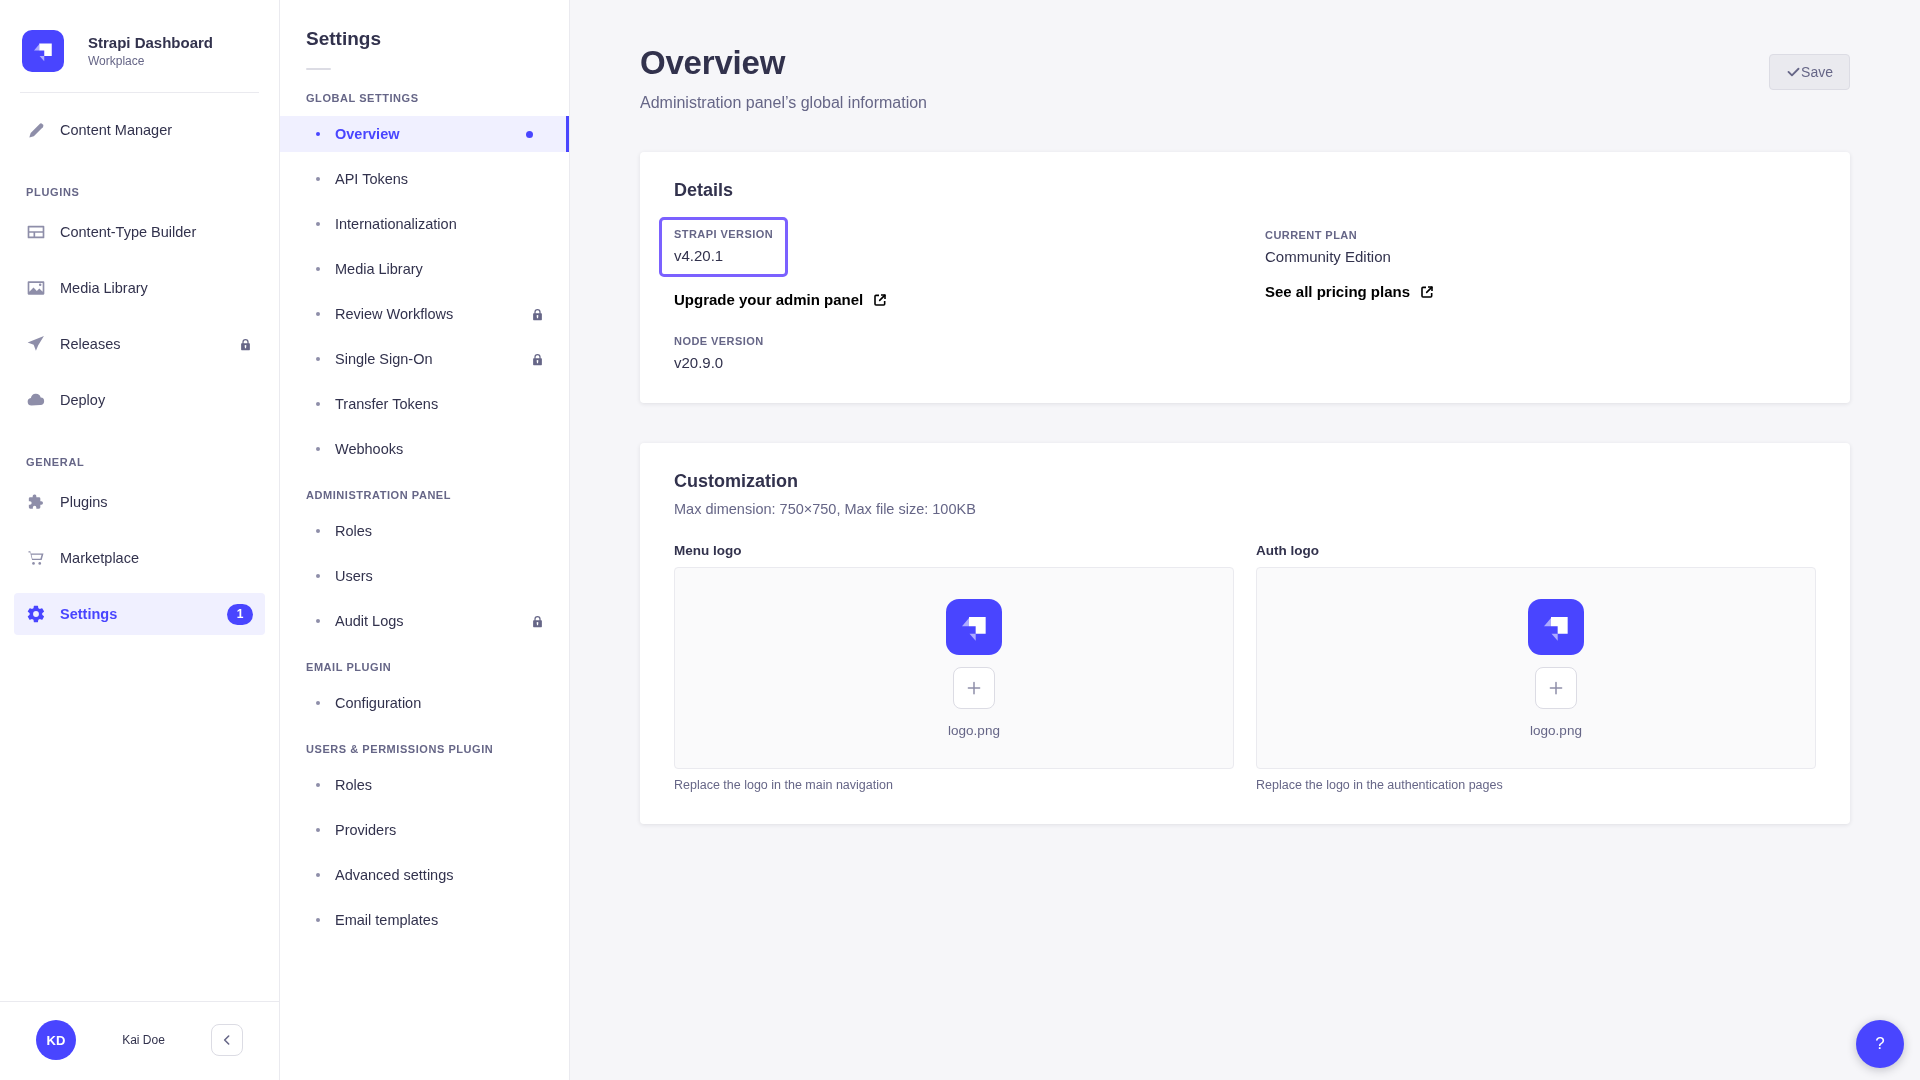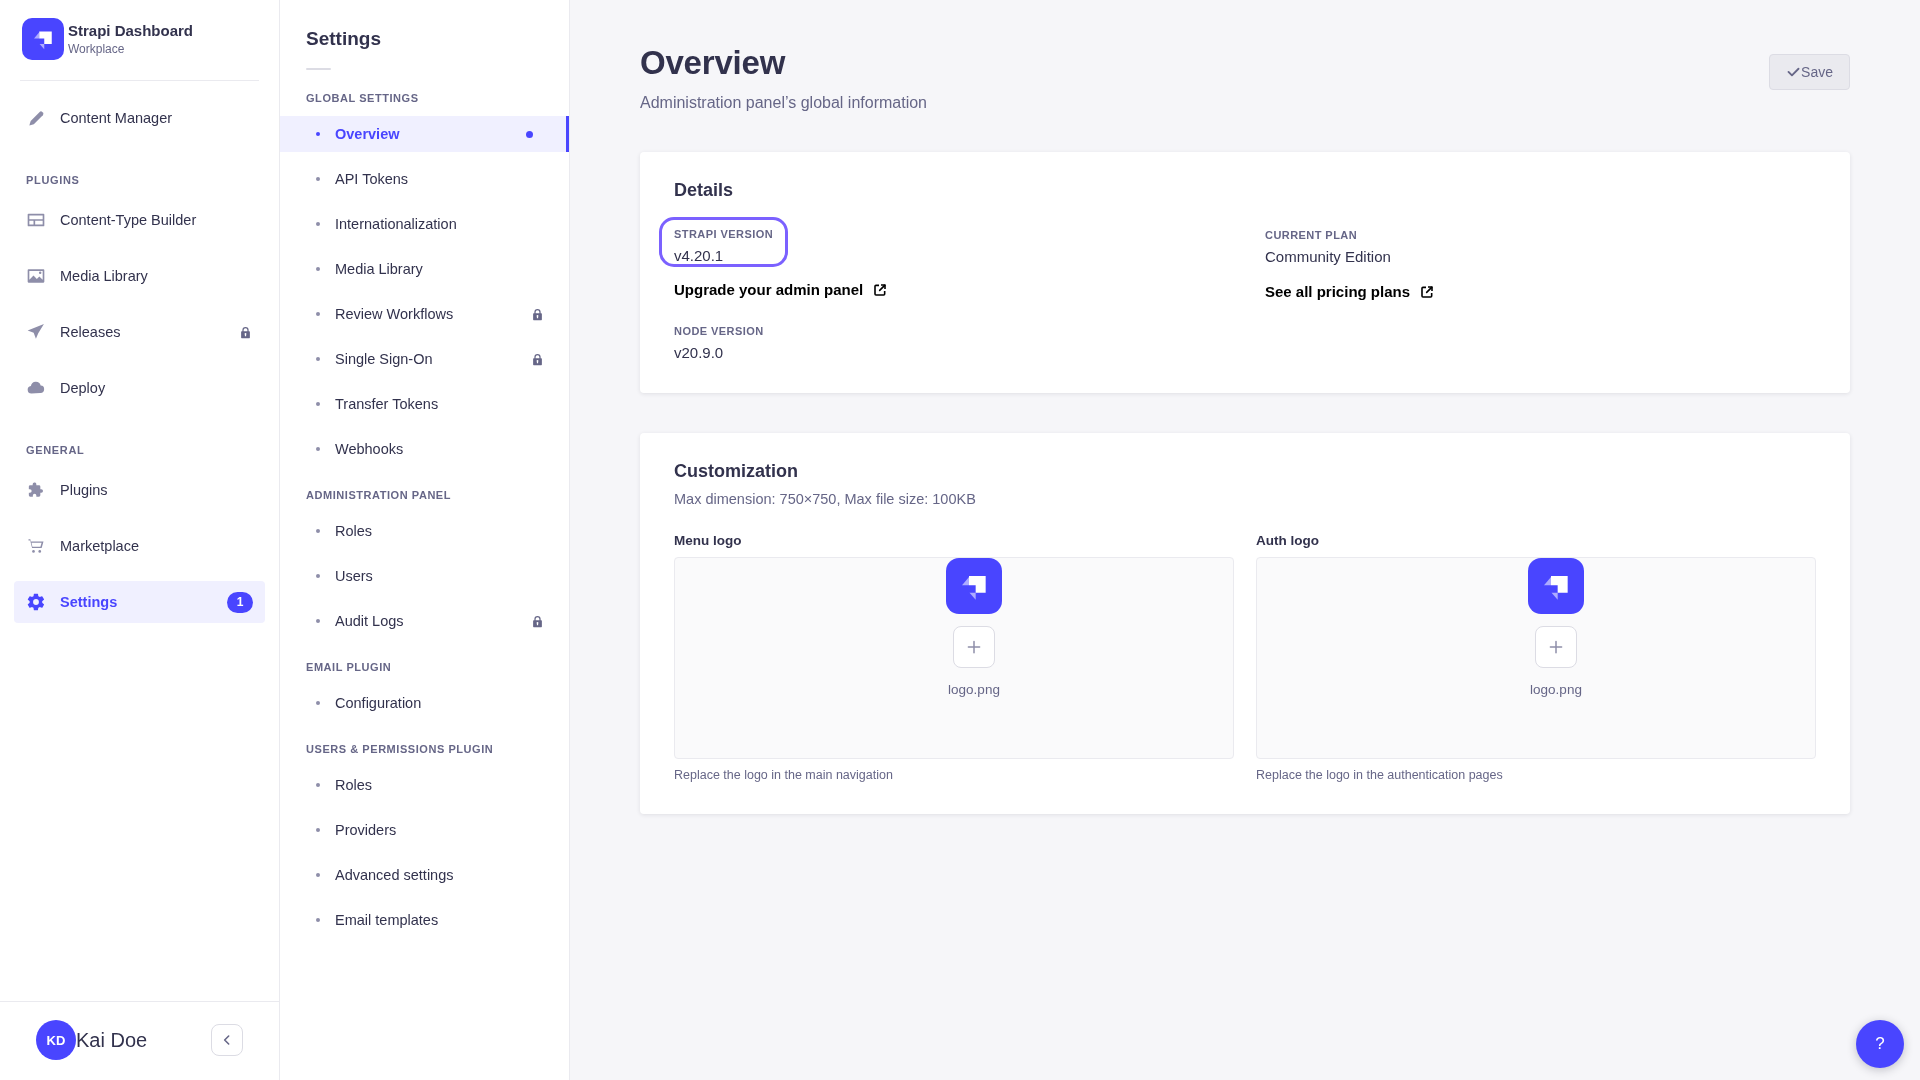--- a/index.html
+++ b/index.html
@@ -13,21 +13,21 @@
   }
   svg { display:block; }
 
   
   .sidebar {
     width:280px; min-width:280px; height:100%;
     background:#ffffff;
     border-right:1px solid #eaeaef;
     display:flex; flex-direction:column;
   }
-  .brand { display:flex; align-items:center; gap:4px; padding:18px 22px 20px; }
+  .brand { display:flex; align-items:center; gap:24px; padding:30px 22px 20px; }
   .logo-sq {
     width:42px; height:42px; border-radius:10px; background:#4945ff;
     display:flex; align-items:center; justify-content:center; flex:none;
   }
   .brand-title { font-size:15px; font-weight:700; color:#32324d; }
   .brand-sub { font-size:12px; color:#666687; margin-top:3px; }
   .hr { height:1px; background:#eaeaef; margin:0 20px; }
 
   .nav-item {
     display:flex; align-items:center; gap:14px;
@@ -52,21 +52,21 @@
   .sidebar-spacer { flex:1; }
   .user-bar {
     border-top:1px solid #eaeaef;
     display:flex; align-items:center; padding:18px 36px 20px;
   }
   .avatar {
     width:40px; height:40px; border-radius:50%; background:#4945ff;
     color:#fff; font-size:13px; font-weight:700;
     display:flex; align-items:center; justify-content:center; flex:none;
   }
-  .user-name { flex:1; text-align:left; font-size:20px; color:#32324d; }
+  .user-name { flex:1; text-align:center; font-size:12px; color:#32324d; }
   .collapse-btn {
     width:32px; height:32px; border:1px solid #dcdce4; background:#fff;
     border-radius:8px; display:flex; align-items:center; justify-content:center;
     color:#666687; cursor:pointer; flex:none;
   }
 
   
   .subnav {
     width:290px; min-width:290px; height:100%;
     background:#ffffff; border-right:1px solid #eaeaef;
@@ -110,38 +110,38 @@
     background:#fff; border-radius:4px;
     box-shadow:0 1px 4px rgba(33,33,52,.1);
     margin-top:40px; padding:28px 34px 32px;
   }
   .card-heading { font-size:18px; font-weight:700; color:#32324d; }
 
   .details-grid { display:grid; grid-template-columns:1fr 1fr; column-gap:40px; margin-top:14px; }
   .f-label { font-size:11px; font-weight:700; letter-spacing:.04em; color:#666687; }
   .f-value { font-size:15px; color:#32324d; margin-top:7px; }
   .hl-box {
-    display:inline-block; border:3px solid #7b61ff; border-radius:15px;
-    padding:8px 12px 0; margin-left:-15px; margin-top:2px;
+    display:inline-block; border:3px solid #7b61ff; border-radius:5px;
+    padding:8px 12px 10px; margin-left:-15px; margin-top:2px;
   }
   .link {
     display:inline-flex; align-items:center; gap:9px;
     color:#000000; font-size:15px; text-decoration:none; cursor:pointer;font-weight:bold;
   }
   .link .ic { width:16px; height:16px; }
   .mt14 { margin-top:14px; }
   .mt18 { margin-top:18px; }
   .mt26 { margin-top:26px; }
 
   .cust-sub { font-size:14.5px; color:#666687; margin-top:9px; }
   .logo-grid { display:grid; grid-template-columns:1fr 1fr; column-gap:22px; margin-top:26px; }
   .logo-field-label { font-size:13.5px; font-weight:700; color:#32324d; margin-bottom:9px; }
   .upload-box {
     height:202px; background:#fafafb; border:1px solid #eaeaef; border-radius:4px;
-    display:flex; flex-direction:column; align-items:center; justify-content:flex-start;
+    display:flex; flex-direction:column; align-items:center; justify-content:center;
     cursor:pointer;
     padding-left:40px;
   }
   .upload-logo {
     width:56px; height:56px; border-radius:13px; background:#4945ff;
     display:flex; align-items:center; justify-content:center;
   }
   .plus-btn {
     width:42px; height:42px; background:#fff; border:1px solid #dcdce4;
     border-radius:8px; display:flex; align-items:center; justify-content:center;

